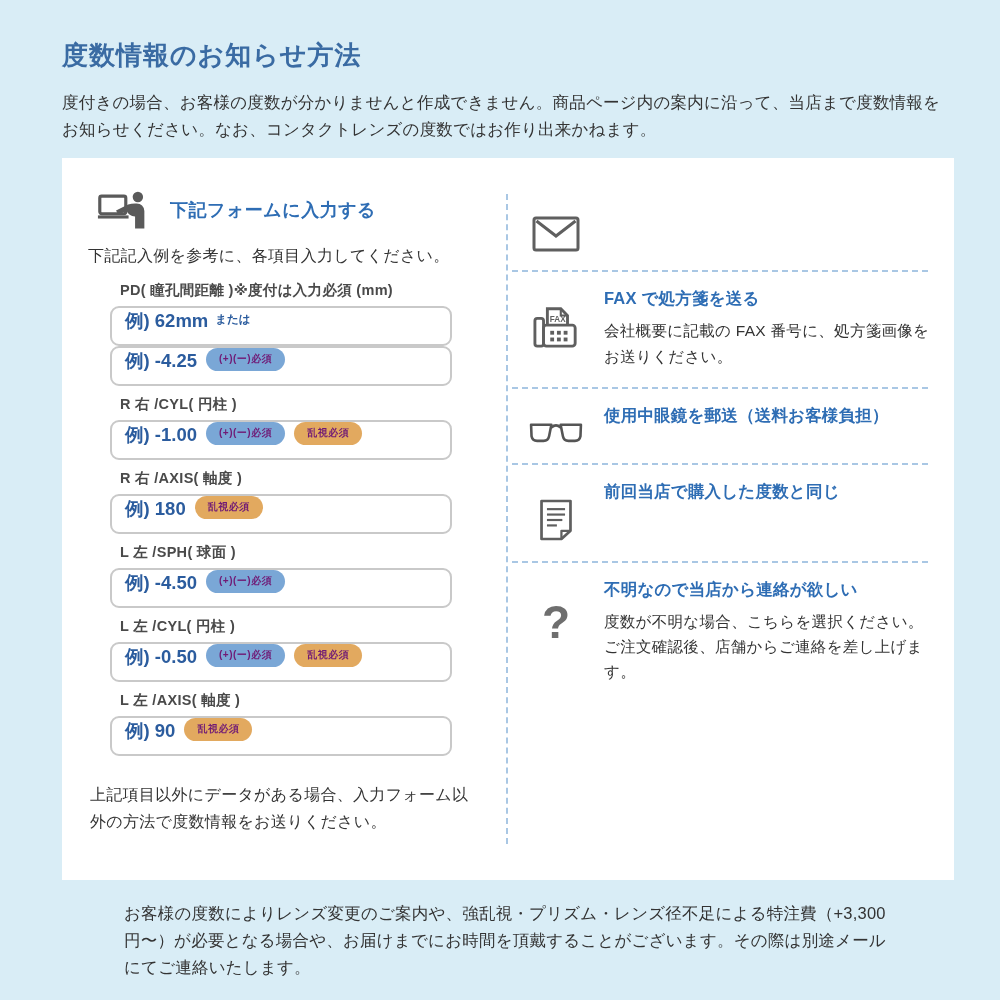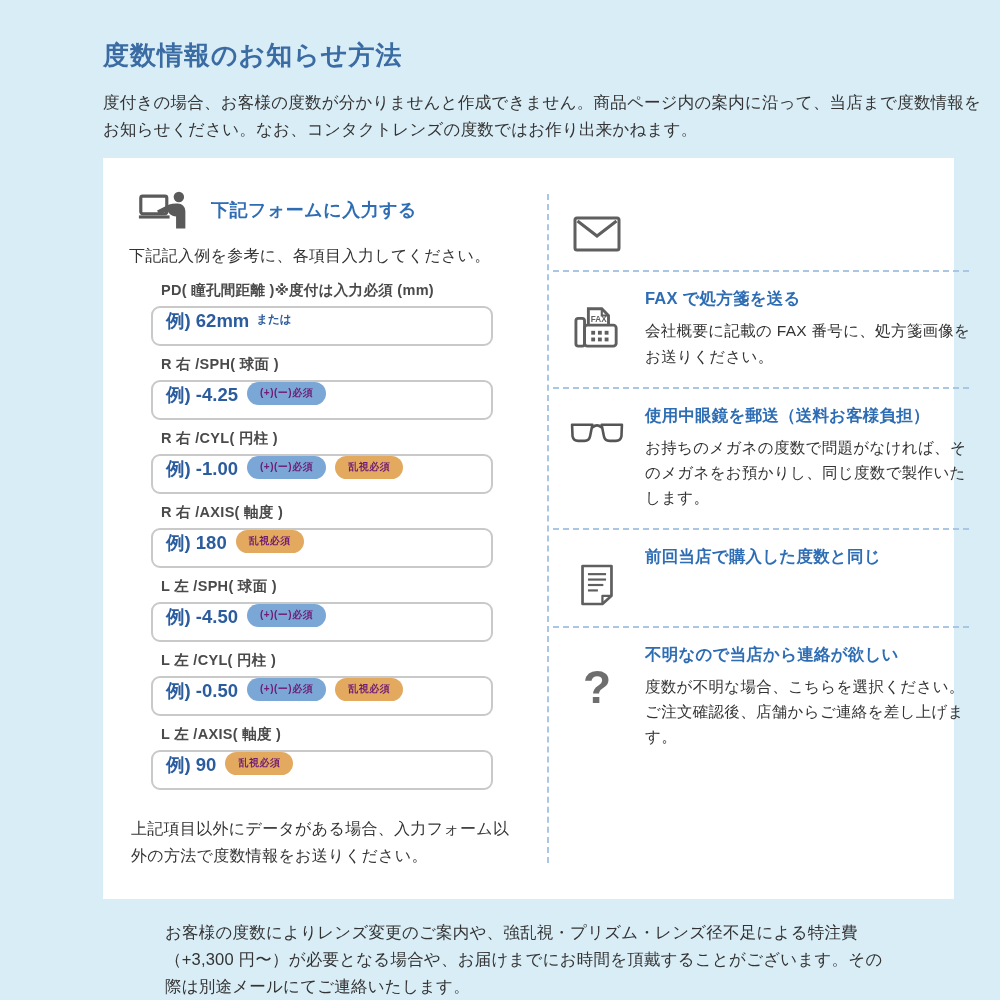--- a/index.html
+++ b/index.html
@@ -3,21 +3,21 @@
 <meta charset="utf-8">
 <style>
   * { box-sizing: border-box; margin: 0; padding: 0; }
   html, body { width: 1000px; height: 1000px; }
   body {
     background: #d9edf6;
     font-family: "Liberation Sans", "DejaVu Sans", sans-serif;
     color: #333;
     overflow: hidden;
   }
-  .wrap { padding: 38px 46px 0 62px; margin-left: 41px; }
+  .wrap { padding: 38px 46px 0 62px; }
 
   .page-title {
     color: #3a6ba3;
     font-size: 26px;
     font-weight: bold;
     letter-spacing: 1px;
     margin-bottom: 16px;
   }
   .intro {
     font-size: 16.5px;
@@ -135,21 +135,20 @@
       <div class="instruction">下記記入例を参考に、各項目入力してください。</div>
       <div class="fields">
           <div>
             <div class="field-label">PD( 瞳孔間距離 )※度付は入力必須 (mm)</div>
             <div class="field-box">
               <span class="ex">例) 62mm</span>
               <span class="ex-small">または</span>
             </div>
           </div>
           <div>
-            <div class="field-label">R 右 /SPH( 球面 )</div>
             <div class="field-box">
               <span class="ex">例) -4.25</span>
               <span class="pill" style="background: rgb(122, 167, 214);">(+)(ー)必須</span>
             </div>
           </div>
           <div>
             <div class="field-label">R 右 /CYL( 円柱 )</div>
             <div class="field-box">
               <span class="ex">例) -1.00</span>
               <span class="pill" style="background: rgb(122, 167, 214);">(+)(ー)必須</span>
@@ -228,21 +227,20 @@
         <div class="method">
           <div class="method-icon">
             <svg viewBox="0 0 60 26" width="56" height="24">
               <path d="M3 4 h22 l-2.5 12.5 q-1 5 -6 5 h-7 q-5 0 -6 -5 z" fill="none" stroke="#555" stroke-width="2.8" stroke-linejoin="round"></path>
               <path d="M35 4 h22 l-0.5 12.5 q-1 5 -6 5 h-7 q-5 0 -6 -5 z" fill="none" stroke="#555" stroke-width="2.8" stroke-linejoin="round"></path>
               <path d="M25 7 q5 -4.5 10 0" fill="none" stroke="#555" stroke-width="2.8"></path>
             </svg>
           </div>
           <div class="method-content">
             <div class="method-title">使用中眼鏡を郵送（送料お客様負担）</div>
-            <div class="method-body">お持ちのメガネの度数で問題がなければ、そのメガネをお預かりし、同じ度数で製作いたします。</div>
           </div>
         </div>
         <div class="method-divider"></div>
         <div class="method">
           <div class="method-icon">
             <svg viewBox="0 0 42 50" width="38" height="46">
               <path d="M5 4 h32 v33 l-10 9 H5 z" fill="none" stroke="#5f5f5f" stroke-width="3" stroke-linejoin="round"></path>
               <path d="M37 37 h-10 v9" fill="none" stroke="#5f5f5f" stroke-width="2.5" stroke-linejoin="round"></path>
               <g stroke="#5f5f5f" stroke-width="2.4">
                 <line x1="11" y1="13" x2="31" y2="13"></line>

